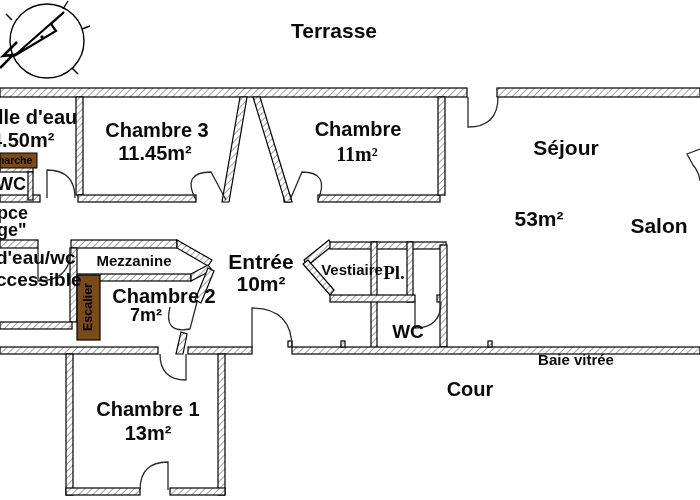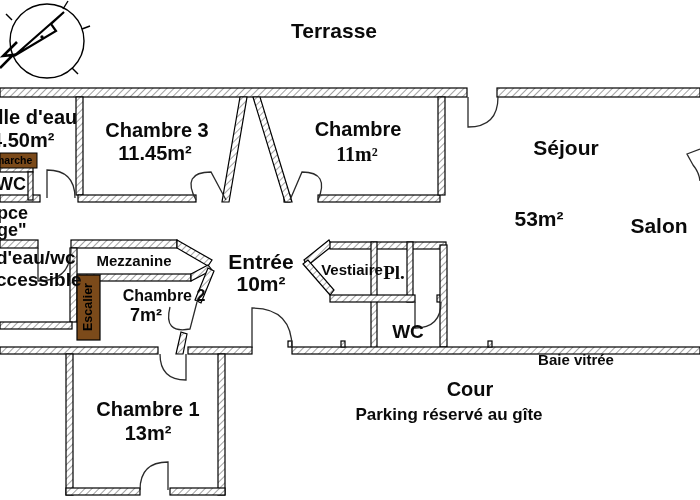--- a/index.html
+++ b/index.html
@@ -20,21 +20,21 @@
   #t-ch3b{left:155px;top:153px;font-size:20px;}
   #t-chma{left:358px;top:129px;font-size:20px;}
   #t-chmb{left:357px;top:154px;font-size:20px;font-family:Liberation Serif, serif;}
   #t-sejour{left:566px;top:147px;font-size:21px;}
   #t-53{left:539px;top:218px;font-size:21px;}
   #t-salon{left:659px;top:225px;font-size:21px;}
   #t-mezz{left:134px;top:260px;font-size:15px;text-align:center;}
   #t-sde2a{left:-4px;top:248px;font-size:19px;}
   #t-sde2b{left:-4px;top:270px;font-size:19px;}
   #t-esc{left:88px;top:307px;font-size:12.5px;transform:translate(-50%,-50%) rotate(-90deg);color:#000;}
-  #t-ch2a{left:146px;top:296px;font-size:16px;padding-left:36px;}
+  #t-ch2a{left:146px;top:296px;font-size:20px;padding-left:36px;}
   #t-ch2b{left:146px;top:315px;font-size:18px;}
   #t-entra{left:261px;top:261px;font-size:21px;}
   #t-entrb{left:261px;top:283px;font-size:21px;}
   #t-vest{left:352px;top:269px;font-size:15px;}
   #t-pl{left:394px;top:272px;font-size:19px;font-family:Liberation Serif, serif;}
   #t-wc2{left:408px;top:331px;font-size:19px;}
   #t-cuis{left:489px;top:297px;font-size:20px;}
   #t-baie{left:576px;top:359px;font-size:15px;}
   #t-cour{left:446px;top:389px;font-size:20px;margin-left:24px;}
   #t-park{left:449px;top:414px;font-size:17px;}
@@ -181,18 +181,17 @@
   <div class="lb" id="t-ch2b">7m²</div>
 
   <div class="lb" id="t-entra">Entrée</div>
   <div class="lb" id="t-entrb">10m²</div>
   <div class="lb" id="t-vest">Vestiaire</div>
   <div class="lb" id="t-pl">Pl.</div>
   <div class="lb" id="t-wc2">WC</div>
 
   <div class="lb" id="t-baie">Baie vitrée</div>
   <div class="lb" id="t-cour">Cour</div>
-  <div class="lb" id="t-park">Parking réservé au gîte</div>
 
   <div class="lb" id="t-ch1a">Chambre 1</div>
   <div class="lb" id="t-ch1b">13m²</div>
 
 </div>
 
 </body></html>

